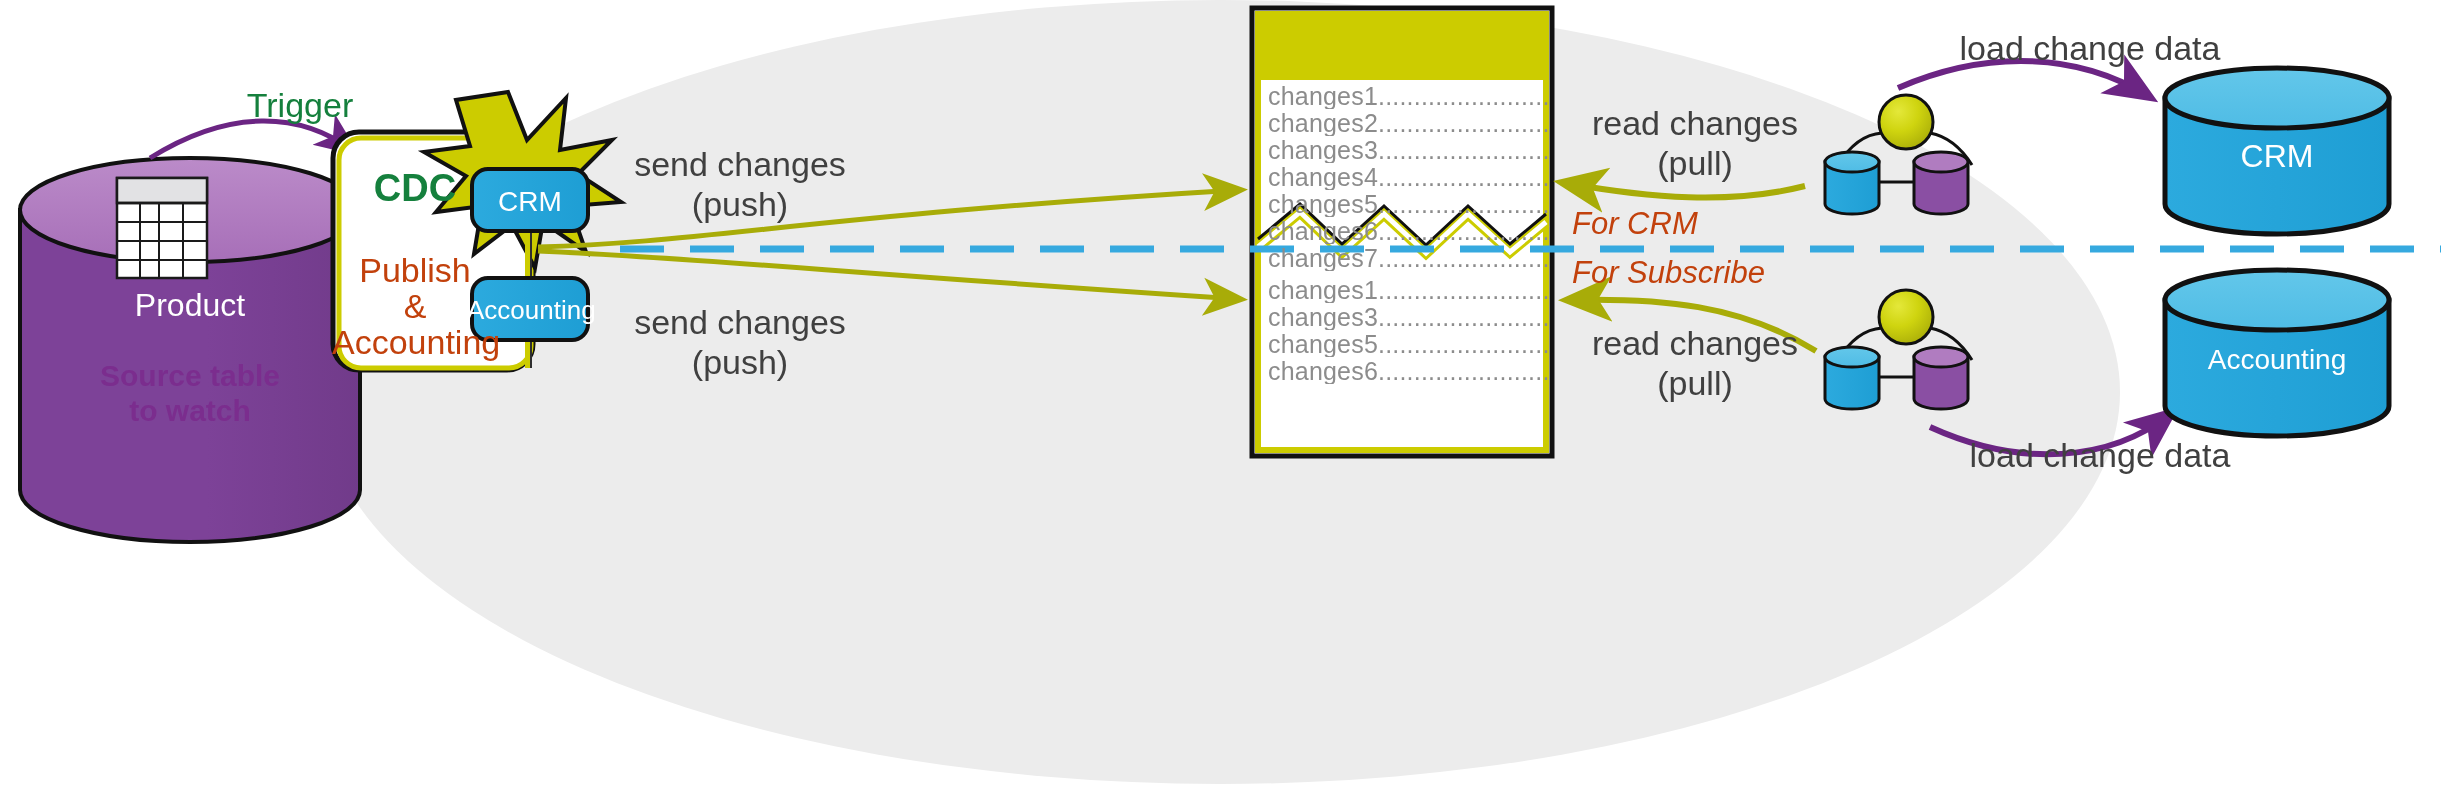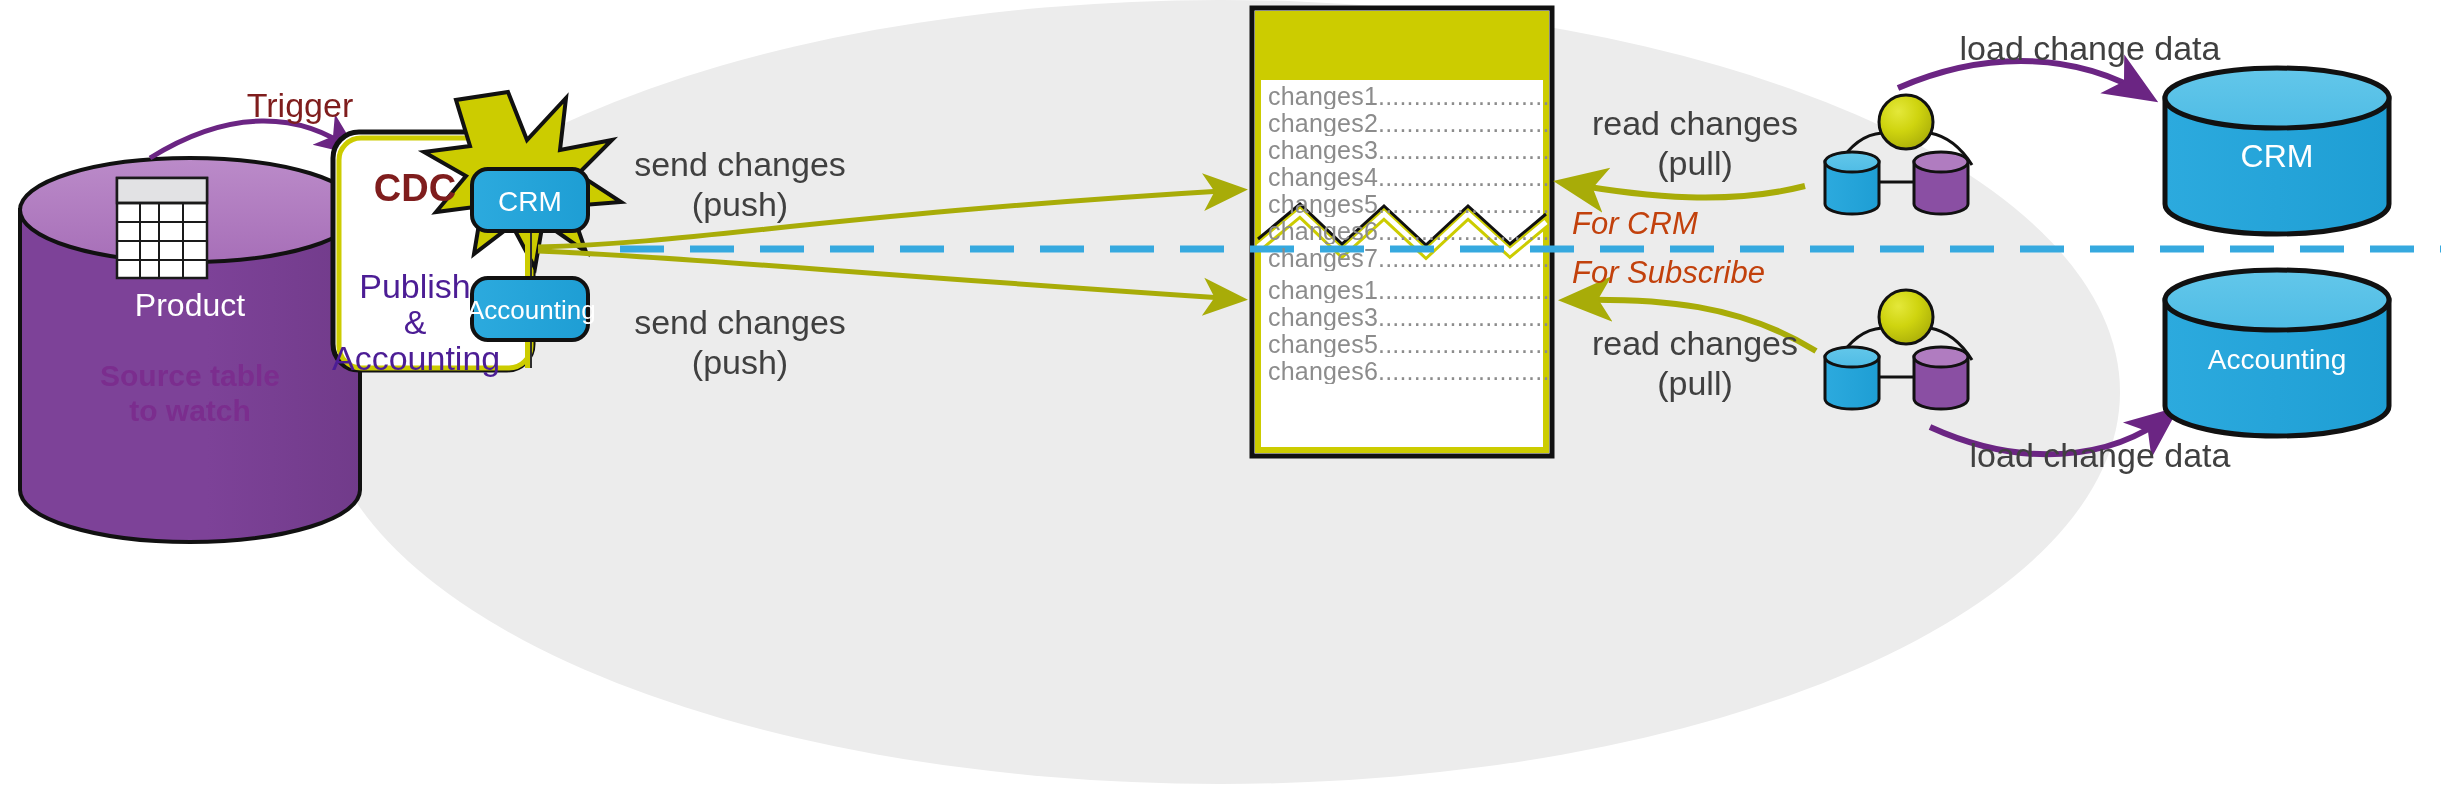--- a/index.html
+++ b/index.html
@@ -23,51 +23,50 @@
     top: 0;
     width: 2441px;
     height: 795px;
   }
   .lbl {
     position: absolute;
     white-space: pre;
     line-height: 1.18;
   }
   .t-purple-title {
-    color: #7f1d1d;
+    color: #15803d;
     font-size: 34px;
     text-align: center;
   }
   .t-purple-small {
     color: #7B2D8E;
     font-size: 26px;
     text-align: center;
   }
   .t-purple-bold {
     color: #7B2D8E;
     font-size: 30px;
     font-weight: bold;
     text-align: center;
   }
   .t-dark {
     color: #404040;
     font-size: 34px;
     text-align: center;
   }
   .t-cdc {
-    color: #7f1d1d;
+    color: #15803d;
     font-size: 38px;
     font-weight: bold;
     text-align: center;
   }
   .t-pubsub {
-    color: #4c1d95;
-    font-size: 34px;
-    text-align: center;
-    margin-top: 16px;
+    color: #c2410c;
+    font-size: 34px;
+    text-align: center;
   }
   .t-white-lg {
     color: #ffffff;
     font-size: 32px;
     text-align: center;
   }
   .t-white-md {
     color: #ffffff;
     font-size: 28px;
     text-align: center;

